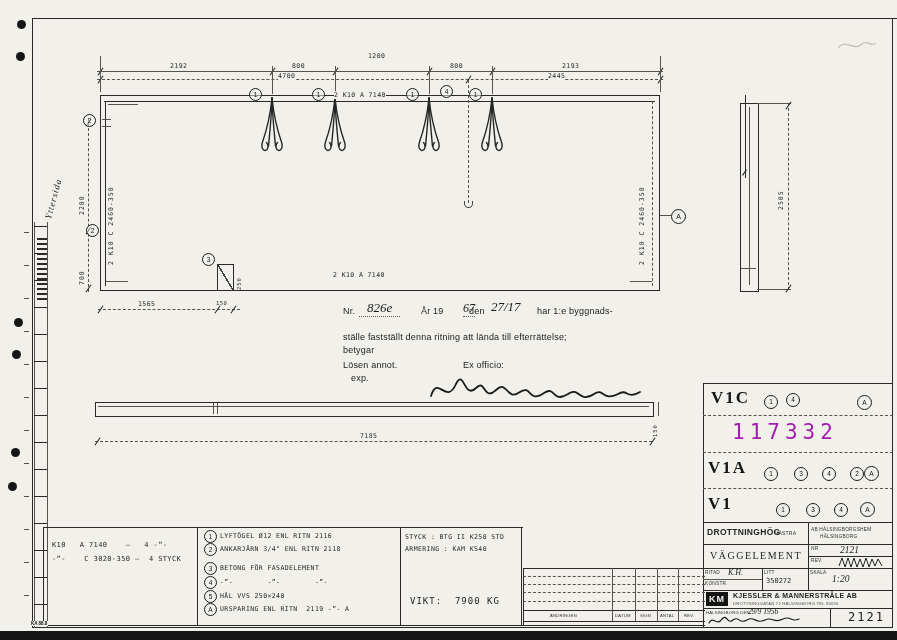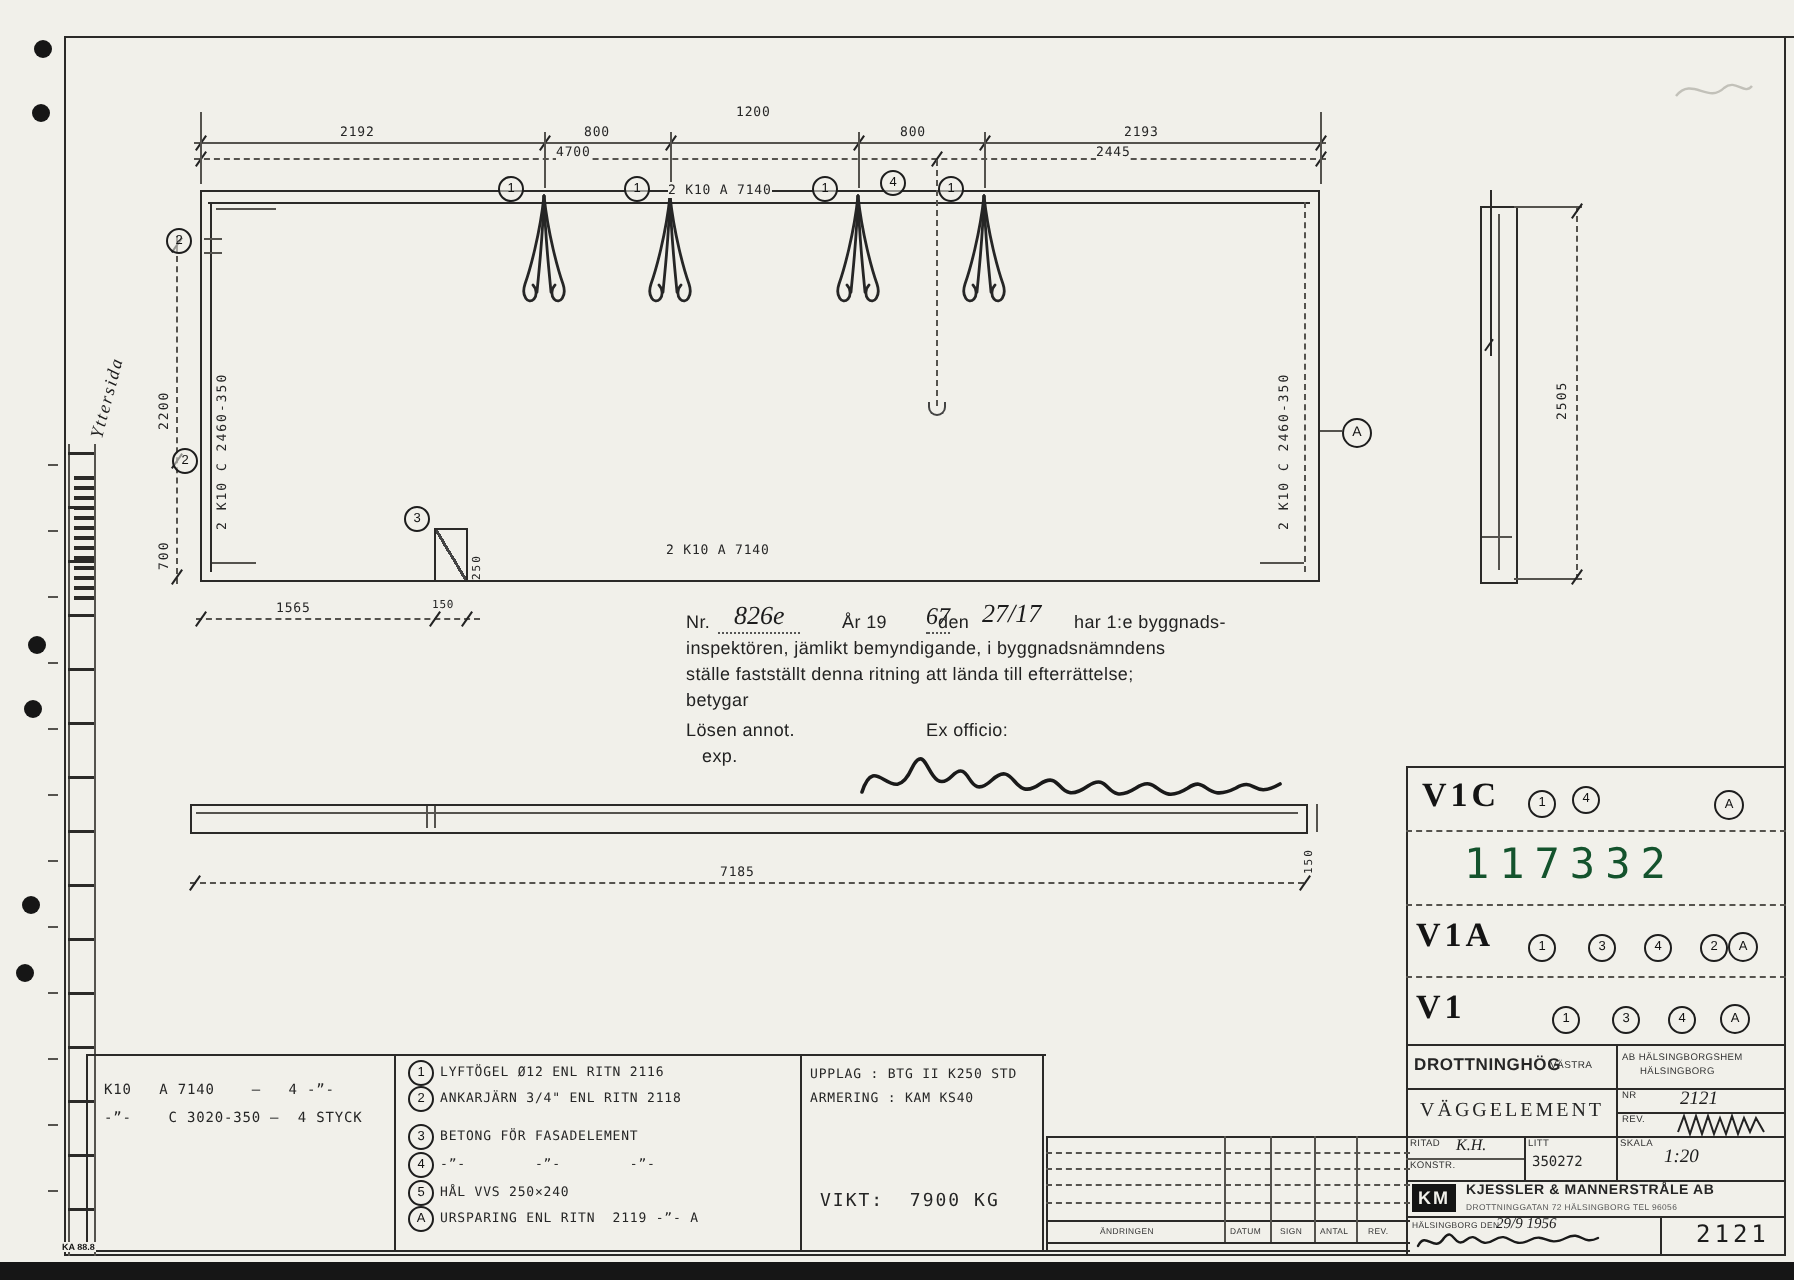--- a/index.html
+++ b/index.html
@@ -175,21 +175,20 @@
   <div style="position:absolute;left:343px;top:303px;width:305px">
     <div style="position:relative;height:13px">
       <span class="st" style="left:0;top:3px">Nr.</span>
       <span class="hand" style="position:absolute;left:16px;top:-3px;font-size:13px;border-bottom:1px dotted #555;padding:0 8px">826e</span>
       <span class="st" style="left:78px;top:3px">År 19</span>
       <span class="hand" style="position:absolute;left:120px;top:-2px;font-size:12px;border-bottom:1px dotted #555">67</span>
       <span class="st" style="left:126px;top:3px">den</span>
       <span class="hand" style="position:absolute;left:148px;top:-4px;font-size:13px">27/17</span>
       <span class="st" style="left:194px;top:3px">har 1:e byggnads-</span>
     </div>
-    <div class="st" style="left:0;top:16px">inspektören, jämlikt bemyndigande, i byggnadsnämndens</div>
     <div class="st" style="left:0;top:29px">ställe fastställt denna ritning att lända till efterrättelse;</div>
     <div class="st" style="left:0;top:42px">betygar</div>
     <div class="st" style="left:0;top:57px">Lösen annot.</div>
     <div class="st" style="left:120px;top:57px">Ex officio:</div>
     <div class="st" style="left:8px;top:70px">exp.</div>
   </div>
   <svg width="215" height="44" style="left:428px;top:366px" viewBox="0 0 215 44">
     <path d="M3,30 C10,8 18,40 28,18 C36,2 36,34 48,22 C58,12 55,36 68,24 C80,13 78,36 92,26 C104,18 100,38 116,27 C128,19 124,38 140,28 C152,20 150,38 166,28 C176,21 174,36 190,28 C200,22 198,34 212,26" stroke="#1a1a1a" stroke-width="1.8" fill="none" stroke-linecap="round"></path>
   </svg>
 
@@ -208,21 +207,21 @@
   <div class="hl" style="left:703px;top:383px;width:190px;border-top-width:1.5px"></div>
   <div class="hl thin dsh" style="left:703px;top:415px;width:190px"></div>
   <div class="hl thin dsh" style="left:703px;top:452px;width:190px"></div>
   <div class="hl thin dsh" style="left:703px;top:488px;width:190px"></div>
 
   <div class="serifbig" style="left:711px;top:388px">V1C</div>
   <div class="circ" style="left:764px;top:395px;width:12px;height:12px;line-height:12px">1</div>
   <div class="circ" style="left:786px;top:393px;width:12px;height:12px;line-height:12px">4</div>
   <div class="circ" style="left:857px;top:395px;width:13px;height:13px;line-height:13px">A</div>
 
-  <div style="position:absolute;left:732px;top:420px;font-family:'DejaVu Sans Mono',monospace;font-size:21px;letter-spacing:5px;color:#14532d">117332</div>
+  <div style="position:absolute;left:732px;top:420px;font-family:'DejaVu Sans Mono',monospace;font-size:21px;letter-spacing:5px;color:#a21caf">117332</div>
 
   <div class="serifbig" style="left:708px;top:458px">V1A</div>
   <div class="circ" style="left:764px;top:467px;width:12px;height:12px;line-height:12px">1</div>
   <div class="circ" style="left:794px;top:467px;width:12px;height:12px;line-height:12px">3</div>
   <div class="circ" style="left:822px;top:467px;width:12px;height:12px;line-height:12px">4</div>
   <div class="circ" style="left:850px;top:467px;width:12px;height:12px;line-height:12px">2</div>
   <div class="circ" style="left:864px;top:466px;width:13px;height:13px;line-height:13px">A</div>
 
   <div class="serifbig" style="left:708px;top:494px">V1</div>
   <div class="circ" style="left:776px;top:503px;width:12px;height:12px;line-height:12px">1</div>
@@ -307,21 +306,21 @@
   <div class="lt pre" style="left:220px;top:545px">ANKARJÄRN 3/4" ENL RITN 2118</div>
   <div class="circ" style="left:204px;top:562px">3</div>
   <div class="lt pre" style="left:220px;top:564px">BETONG FÖR FASADELEMENT</div>
   <div class="circ" style="left:204px;top:576px">4</div>
   <div class="lt pre" style="left:220px;top:578px">-”-        -”-        -”-</div>
   <div class="circ" style="left:204px;top:590px">5</div>
   <div class="lt pre" style="left:220px;top:592px">HÅL VVS 250×240</div>
   <div class="circ" style="left:204px;top:603px">A</div>
   <div class="lt pre" style="left:220px;top:605px">URSPARING ENL RITN  2119 -”- A</div>
 
-  <div class="lt pre" style="left:405px;top:533px">UPPLAG : BTG II K250 STD</div>
+  <div class="lt pre" style="left:405px;top:533px">STYCK : BTG II K250 STD</div>
   <div class="lt pre" style="left:405px;top:545px">ARMERING : KAM KS40</div>
   <div class="lt pre" style="left:410px;top:596px;font-size:9px;letter-spacing:1px">VIKT:  7900 KG</div>
 
   <svg width="42" height="18" style="left:836px;top:36px;opacity:.45" viewBox="0 0 42 18">
     <path d="M2,12 C10,2 18,16 26,8 C32,3 36,12 40,7" stroke="#8a887f" stroke-width="1.2" fill="none"></path>
   </svg>
 
   <div style="position:absolute;left:30px;top:621px;font-size:4.5px;font-weight:bold;color:#111;background:#f1f0ea;padding:0 1px;z-index:2">KA 88.8</div>
   <div style="position:absolute;left:0;top:631px;width:897px;height:9px;background:#161616"></div>
 

